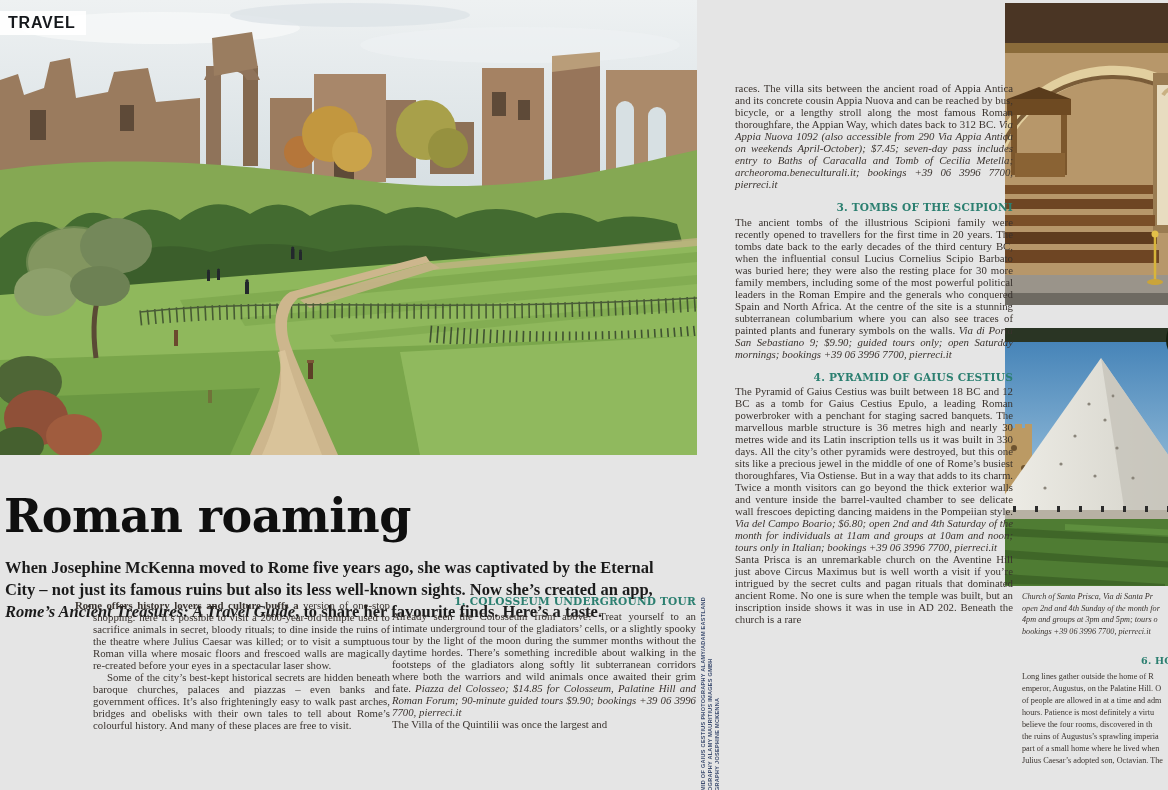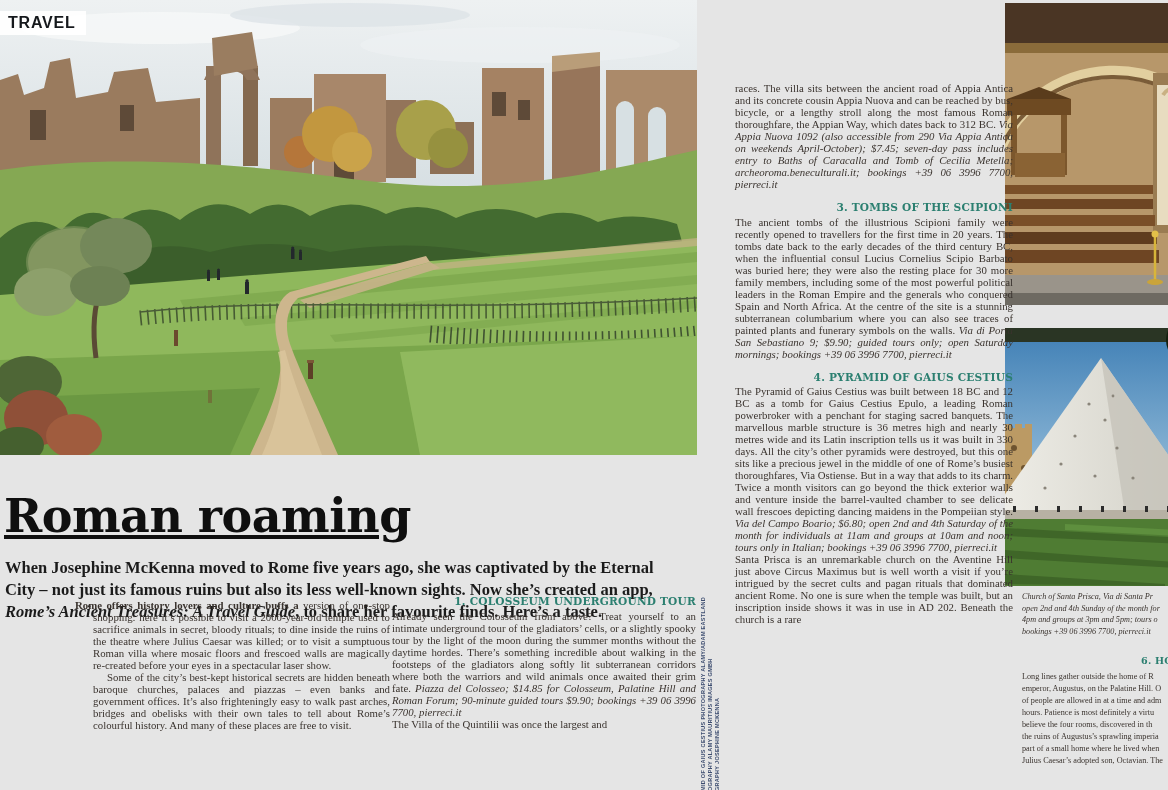--- a/index.html
+++ b/index.html
@@ -13,21 +13,21 @@
   #pyramid{left:1005px;top:328px;width:245px;height:258px;}
   .photo svg{display:block;}
 
   
   #travel-chip{position:absolute;left:0;top:11px;background:rgba(255,255,255,.92);
     padding:3px 10px 3px 8px;font-family:"Liberation Sans",sans-serif;font-weight:bold;
     font-size:16px;letter-spacing:.8px;color:#15181c;}
 
   
   #headline{position:absolute;left:4px;top:458px;font-family:"DejaVu Serif",serif;
-    font-size:46px;color:#0f0f0f;letter-spacing:-.5px;white-space:nowrap;text-decoration:underline;}
+    font-size:46px;color:#0f0f0f;letter-spacing:-.5px;white-space:nowrap;}
   #intro{position:absolute;left:5px;top:540px;width:662px;font-family:"Liberation Serif",serif;
     font-weight:bold;font-size:16.5px;line-height:22px;color:#1b1b1b;}
   #intro .apptitle{font-style:italic;}
 
   
   .col{position:absolute;font-size:10.8px;line-height:12px;text-align:justify;color:#3a332e;}
   #col1{left:75px;top:599px;width:315px;}
   #col2{left:392px;top:595px;width:304px;}
   #col3{left:735px;top:82px;width:278px;}
   #col4{left:1022px;top:655px;width:260px;text-align:left;}

